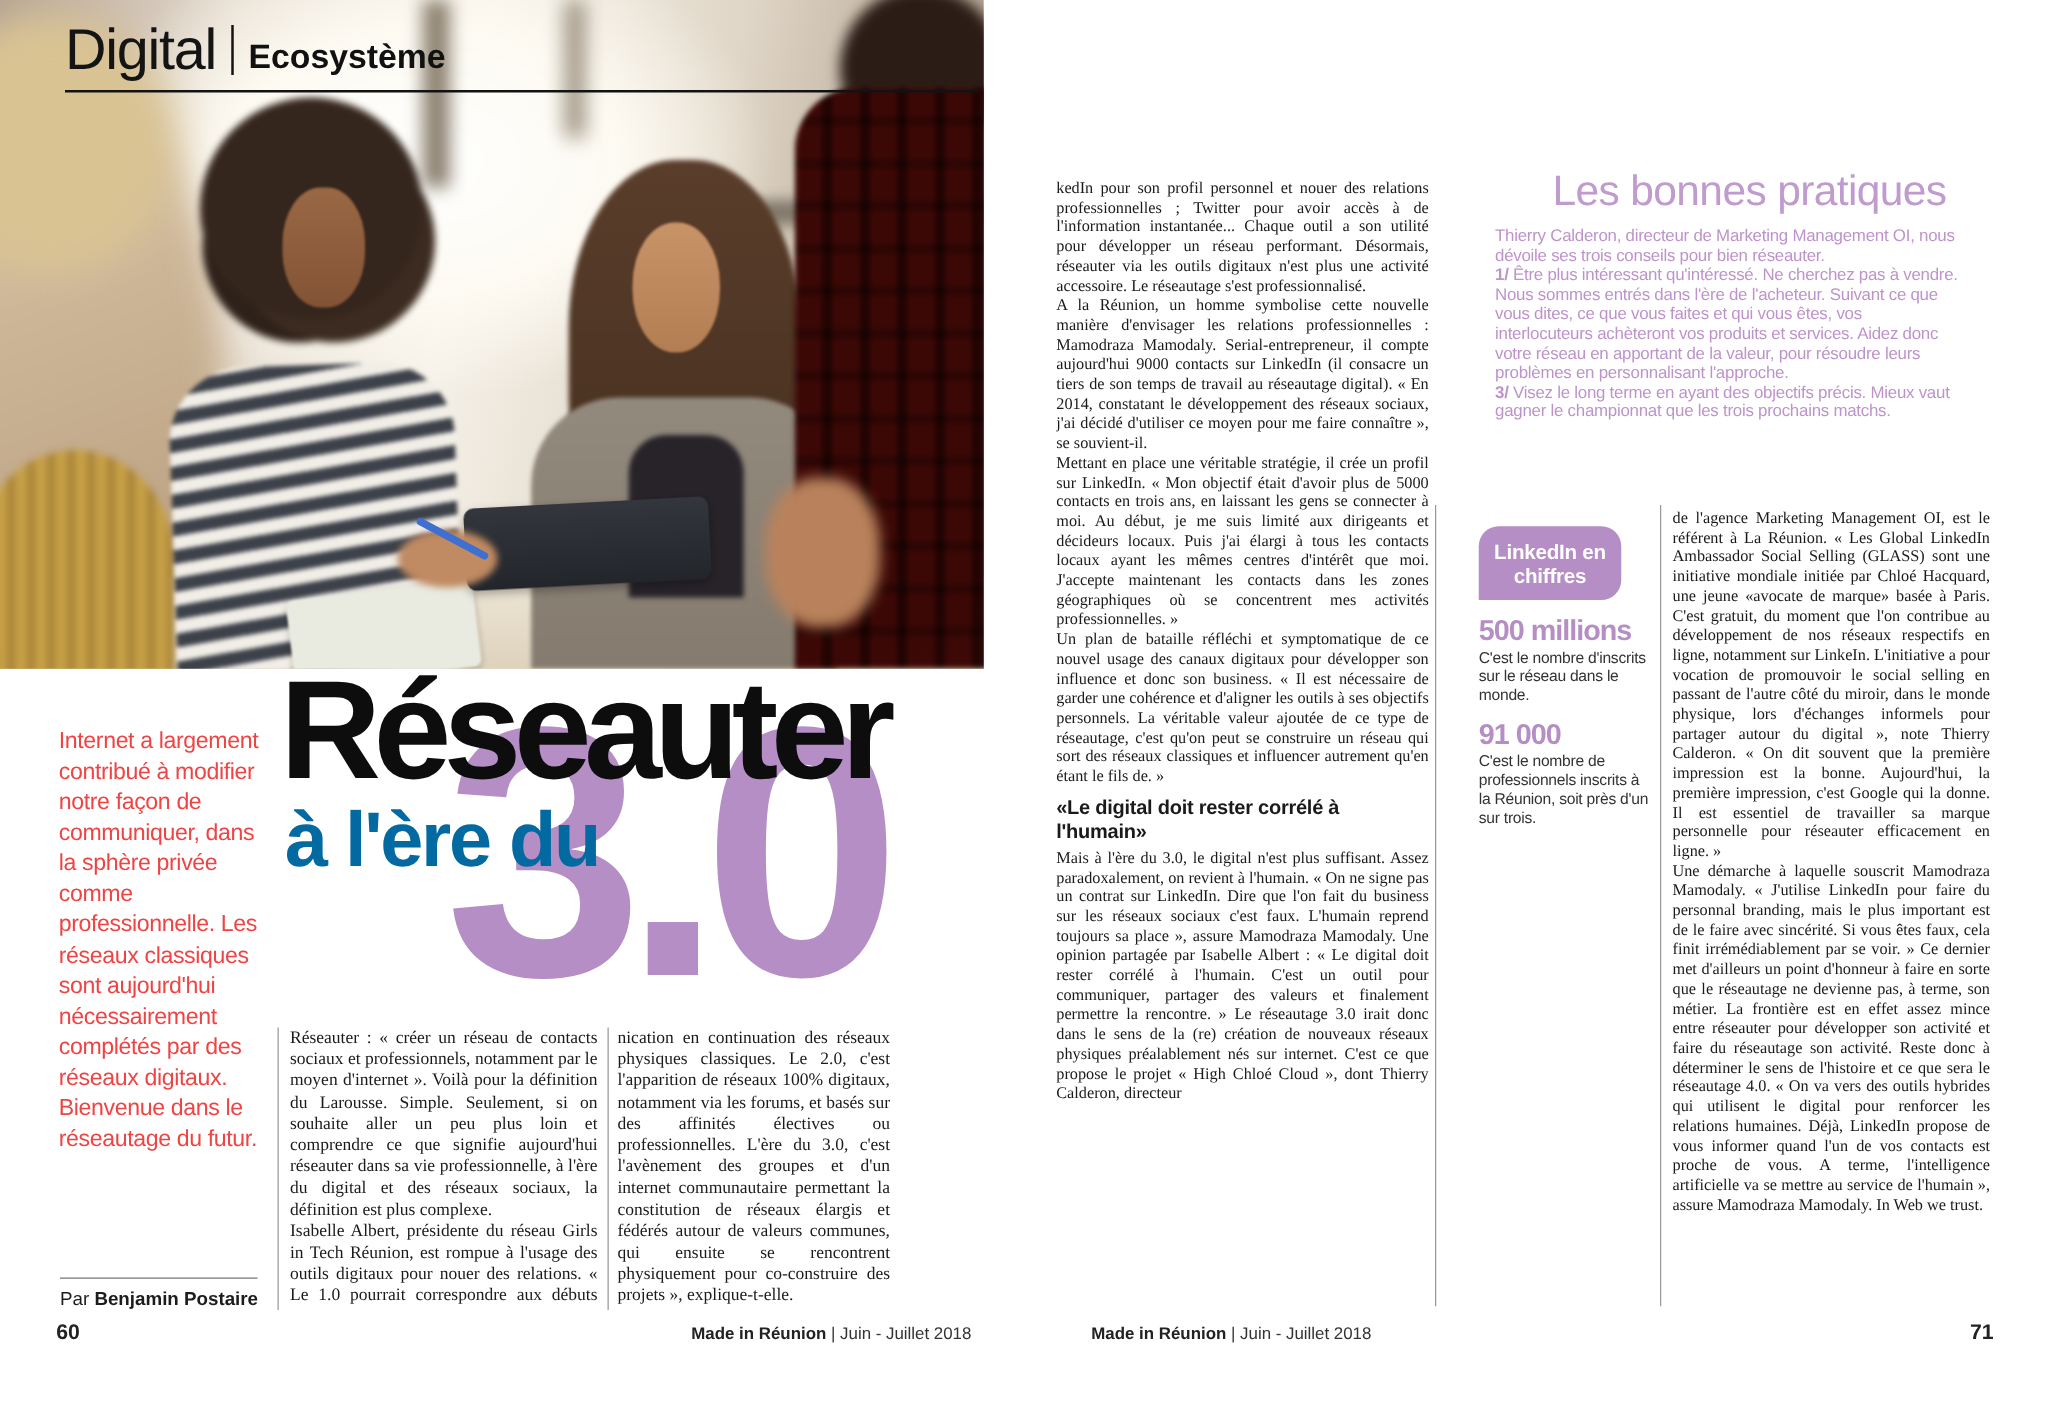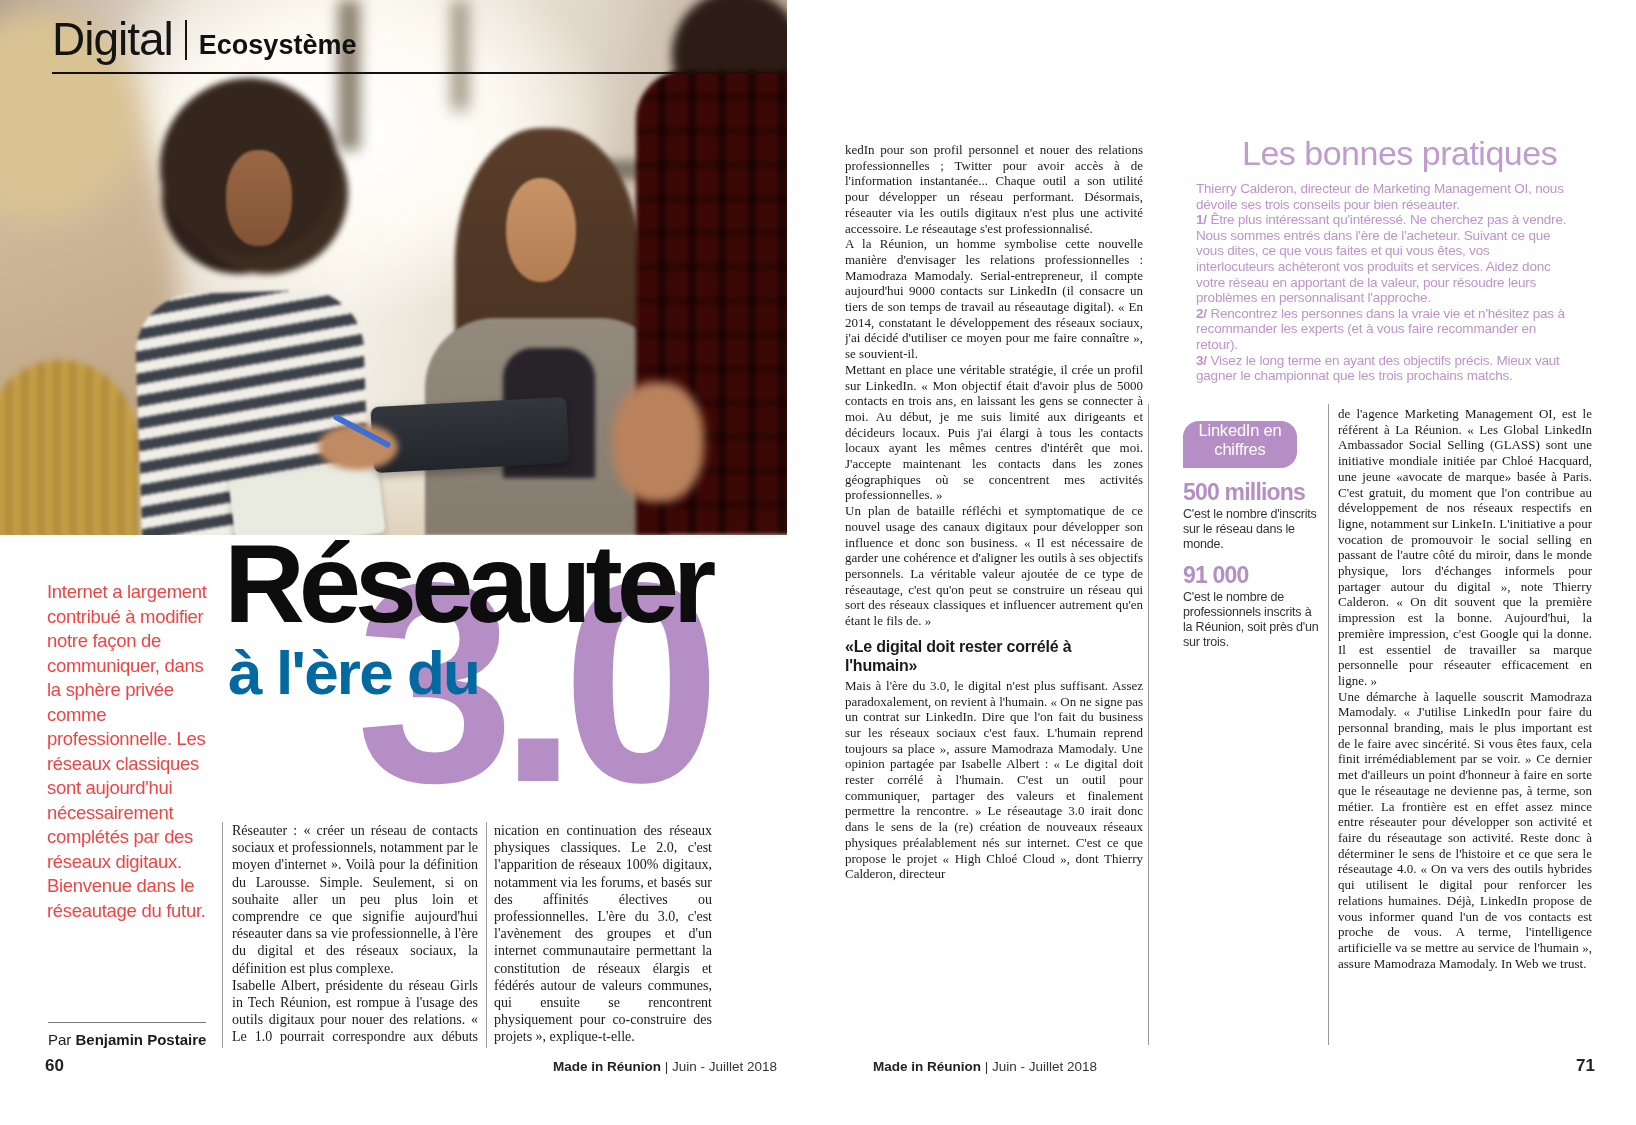--- a/index.html
+++ b/index.html
@@ -73,22 +73,22 @@
   .vr2{left:486px;top:822px;height:226px;}
   .vr3{left:1148px;top:404px;height:641px;}
   .vr4{left:1328px;top:404px;height:641px;}
   
   .bp{position:absolute;left:1196px;top:134px;width:372px;}
   .bp-title{color:var(--purple-light);font-size:34px;font-weight:300;letter-spacing:-.5px;margin:0 0 8px 46px;}
   .bp p{margin:0;color:var(--purple-text);font-size:13.5px;line-height:15.6px;letter-spacing:-.2px;}
   .bp b{font-weight:700;}
   
   .stats{position:absolute;left:1183px;top:421px;width:140px;}
-  .stats-head{width:114px;background:var(--purple);color:#fff;font-weight:400;font-size:16.5px;line-height:19px;
-      text-align:center;padding:0 0 9px 0;border-radius:16px 16px 16px 0;letter-spacing:-.2px;}
+  .stats-head{width:114px;background:var(--purple);color:#fff;font-weight:700;font-size:16.5px;line-height:19px;
+      text-align:center;padding:12px 0 9px 0;border-radius:16px 16px 16px 0;letter-spacing:-.2px;}
   .stat{margin-top:13px;}
   .stat-value{color:var(--purple);font-weight:700;font-size:23px;letter-spacing:-.8px;line-height:1;}
   .stat-caption{color:#333;font-size:12.5px;line-height:14.8px;letter-spacing:-.2px;margin-top:3px;width:136px;}
   
   .pnum{position:absolute;top:1056px;font-weight:700;font-size:17px;color:#222;}
   .pnum-left{left:45px;}
   .pnum-right{left:1576px;}
   .issue{position:absolute;top:1059px;font-size:13.5px;color:#222;white-space:nowrap;}
   .issue b{font-weight:700;}
   .issue .light{font-weight:300;color:#333;}
@@ -166,21 +166,20 @@
   </div>
   <div class="bodycol col4">
     <p>de l'agence Marketing Management OI, est le référent à La Réunion. « Les Global LinkedIn Ambassador Social Selling (GLASS) sont une initiative mondiale initiée par Chloé Hacquard, une jeune «avocate de marque» basée à Paris. C'est gratuit, du moment que l'on contribue au développement de nos réseaux respectifs en ligne, notamment sur LinkeIn. L'initiative a pour vocation de promouvoir le social selling en passant de l'autre côté du miroir, dans le monde physique, lors d'échanges informels pour partager autour du digital », note Thierry Calderon. « On dit souvent que la première impression est la bonne. Aujourd'hui, la première impression, c'est Google qui la donne. Il est essentiel de travailler sa marque personnelle pour réseauter efficacement en ligne. »</p>
     <p>Une démarche à laquelle souscrit Mamodraza Mamodaly. « J'utilise LinkedIn pour faire du personnal branding, mais le plus important est de le faire avec sincérité. Si vous êtes faux, cela finit irrémédiablement par se voir. » Ce dernier met d'ailleurs un point d'honneur à faire en sorte que le réseautage ne devienne pas, à terme, son métier. La frontière est en effet assez mince entre réseauter pour développer son activité et faire du réseautage son activité. Reste donc à déterminer le sens de l'histoire et ce que sera le réseautage 4.0. « On va vers des outils hybrides qui utilisent le digital pour renforcer les relations humaines. Déjà, LinkedIn propose de vous informer quand l'un de vos contacts est proche de vous. A terme, l'intelligence artificielle va se mettre au service de l'humain », assure Mamodraza Mamodaly. In Web we trust.</p>
   </div>
 
   <div class="bp">
     <div class="bp-title">Les bonnes pratiques</div>
     <p>Thierry Calderon, directeur de Marketing Management OI, nous dévoile ses trois conseils pour bien réseauter.</p>
     <p><b>1/</b> <span>Être plus intéressant qu'intéressé. Ne cherchez pas à vendre. Nous sommes entrés dans l'ère de l'acheteur. Suivant ce que vous dites, ce que vous faites et qui vous êtes, vos interlocuteurs achèteront vos produits et services. Aidez donc votre réseau en apportant de la valeur, pour résoudre leurs problèmes en personnalisant l'approche.</span></p>
-    <p><b>2/</b> <span>Rencontrez les personnes dans la vraie vie et n'hésitez pas à recommander les experts (et à vous faire recommander en retour).</span></p>
     <p><b>3/</b> <span>Visez le long terme en ayant des objectifs précis. Mieux vaut gagner le championnat que les trois prochains matchs.</span></p>
   </div>
 
   <div class="stats">
     <div class="stats-head">LinkedIn en chiffres</div>
     <div class="stat">
       <div class="stat-value">500 millions</div>
       <div class="stat-caption">C'est le nombre d'inscrits sur le réseau dans le monde.</div>
     </div>
     <div class="stat">

